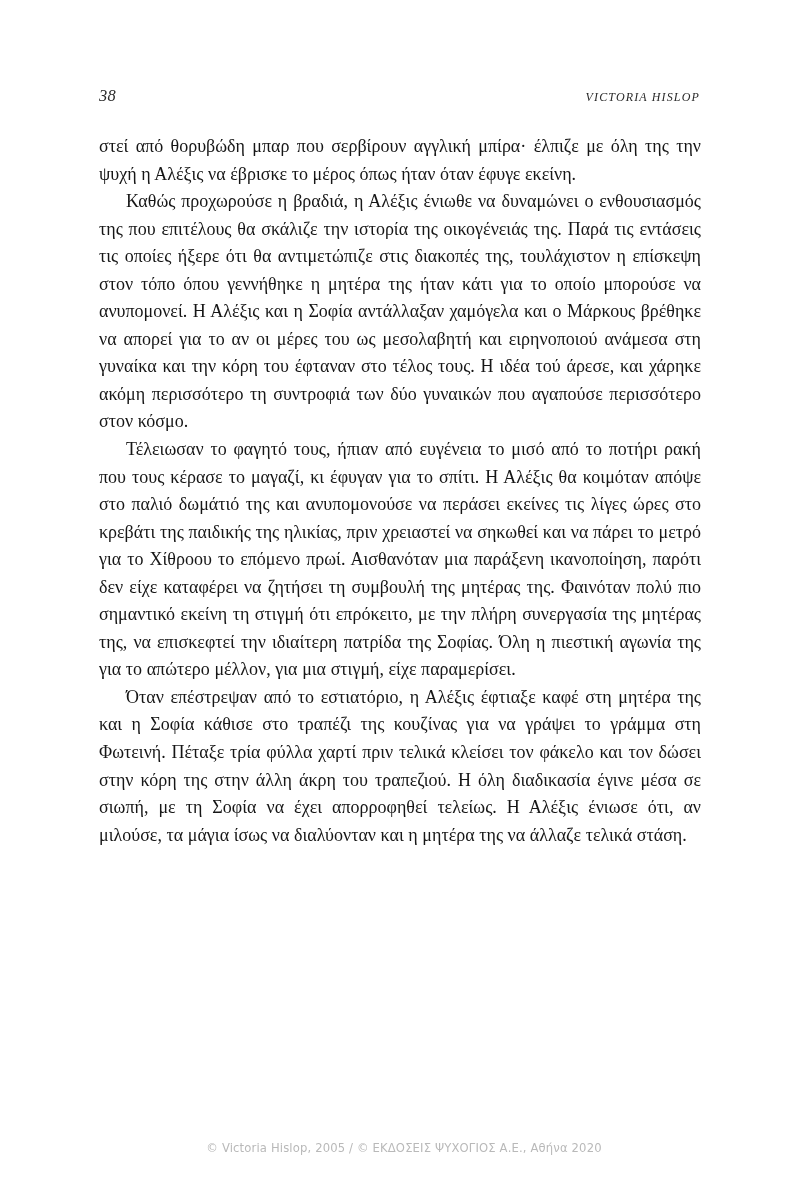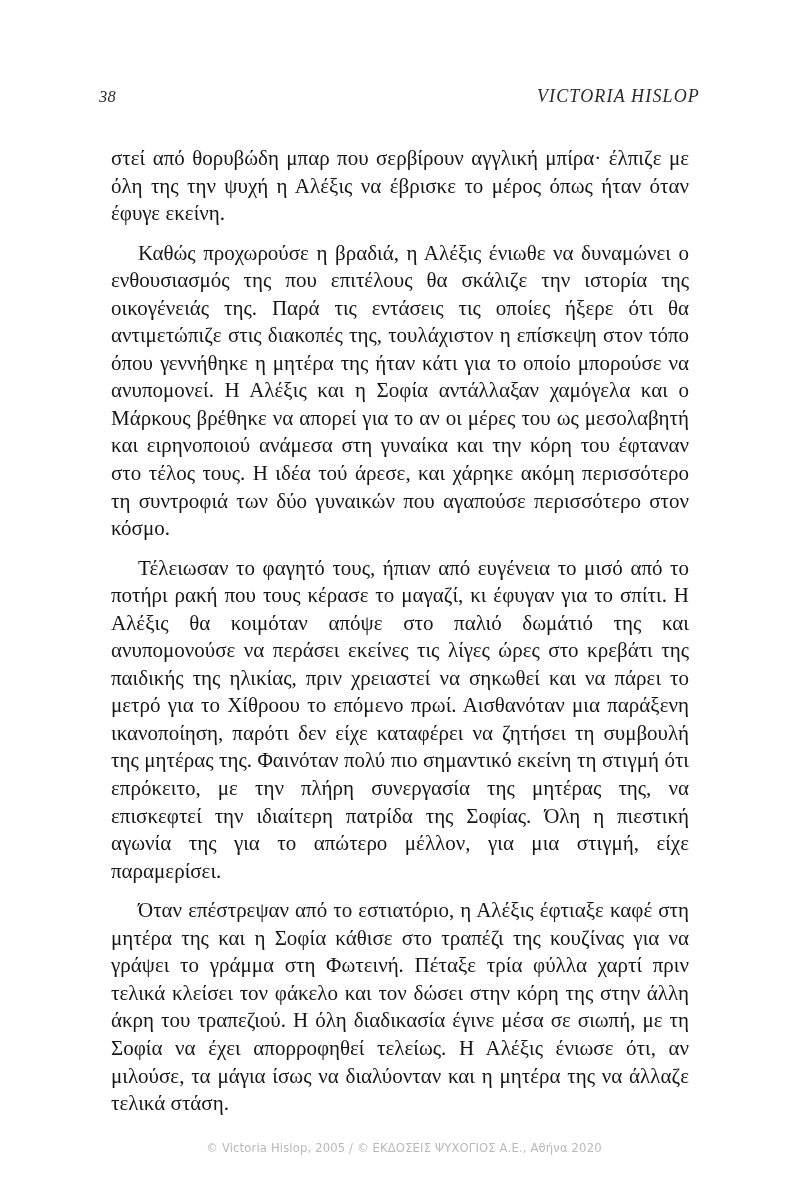--- a/index.html
+++ b/index.html
@@ -37,34 +37,34 @@
     justify-content: space-between;
     font-style: italic;
     color: #2a2a2a;
   }
   .folio {
     font-size: 16.5px;
     font-style: italic;
     letter-spacing: 0.2px;
   }
   .book-title {
-    font-size: 18px;
+    font-size: 12px;
     letter-spacing: 1.15px;
   }
 
   
   .textblock {
     position: absolute;
     left: 99px;
     top: 133px;
     width: 602px;
   }
   .para {
-    margin: 12px;
-    font-size: 21px;
+    margin: 0;
+    font-size: 18px;
     line-height: 27.55px;
     text-align: justify;
     text-justify: inter-word;
     word-spacing: 0.1px;
     color: #161616;
     hyphens: manual;
   }
   .para.indent {
     text-indent: 27px;
     font-family: Liberation Serif, serif;

